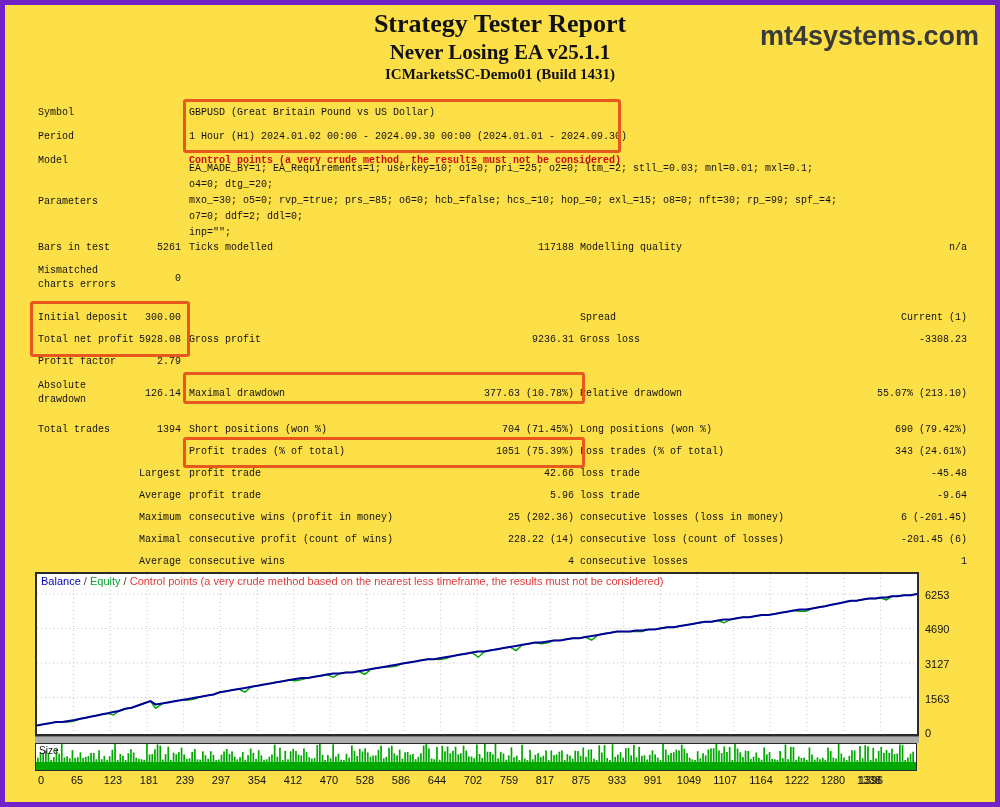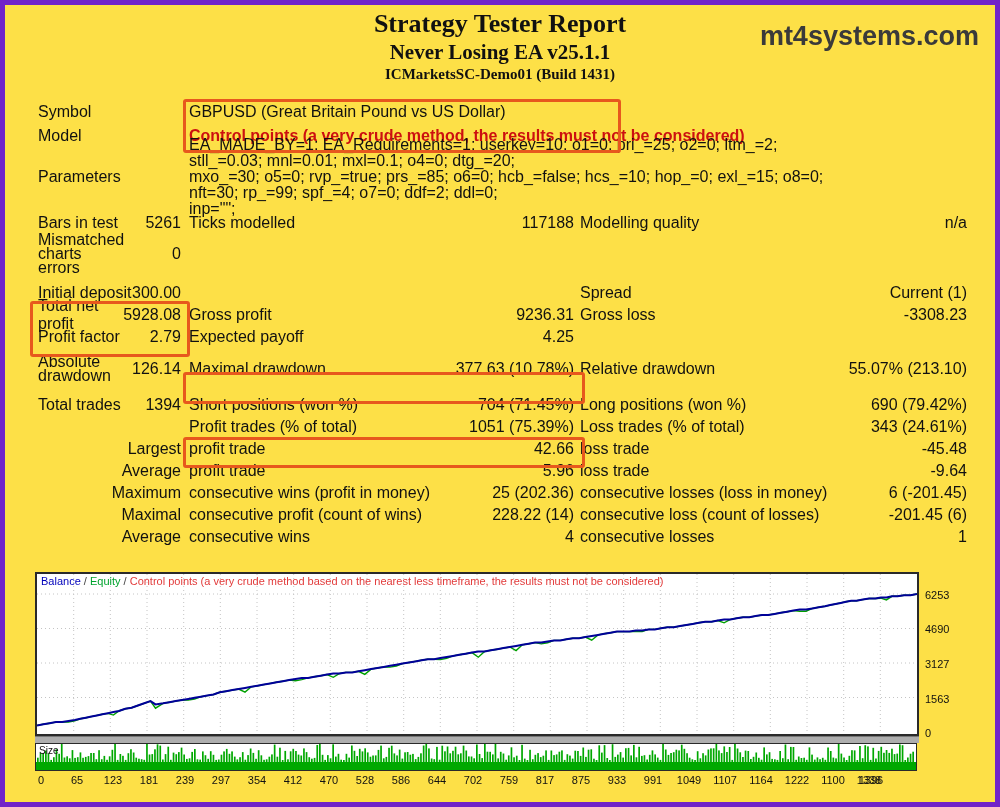--- a/index.html
+++ b/index.html
@@ -11,21 +11,21 @@
   
   .hdr{ text-align:center; margin-top:4px; font-family:"Liberation Serif", serif; }
   .title{ font-size:26px; font-weight:bold; line-height:30px; }
   .subtitle{ font-size:21px; font-weight:bold; line-height:26px; }
   .build{ font-size:15px; font-weight:bold; line-height:18px; }
   .watermark{
     position:absolute; top:16px; right:16px; font-size:27px; font-weight:bold;
     color:#3a3a3a; letter-spacing:0px;
   }
   
-  .report{ position:absolute; left:0; top:95px; width:850px; font-size:16px; }
+  .report{ position:absolute; left:0; top:95px; width:850px; font-size:10px;font-family:Liberation Mono, monospace; }
   .row{ display:flex; align-items:center; padding-left:33px; }
   .h24{height:24px}.h22{height:22px}.h40{height:40px}.h42{height:42px}.h58{height:58px}
   .sp6{height:6px}.sp8{height:8px}.sp4{height:4px}
   .c1{ width:143px; display:flex; justify-content:space-between; align-items:center; flex:none;}
   .c2{ width:385px; margin-left:8px; display:flex; justify-content:space-between; align-items:center; flex:none;}
   .c3{ width:387px; margin-left:6px; display:flex; justify-content:space-between; align-items:center; flex:none;}
   .fullval{ margin-left:8px; white-space:nowrap; }
   .lab{ text-align:left; } .val{ text-align:right; }
   .w84{ max-width:88px; line-height:14px; }
   .red-bold{ color:#cc1010; font-weight:bold; }
@@ -64,20 +64,26 @@
   <div class="report">
 
     <div class="row h24">
       <div class="c1">
           <span class="lab">Symbol</span>
         </div>
       <div class="fullval">GBPUSD (Great Britain Pound vs US Dollar)</div>
     </div>
     <div class="row h24">
       <div class="c1">
+          <span class="lab">Period</span>
+        </div>
+      <div class="fullval">1 Hour (H1) 2024.01.02 00:00 - 2024.09.30 00:00 (2024.01.01 - 2024.09.30)</div>
+    </div>
+    <div class="row h24">
+      <div class="c1">
           <span class="lab">Model</span>
         </div>
       <div class="fullval red-bold">Control points (a very crude method, the results must not be considered)</div>
     </div>
     <div class="row h58">
       <div class="c1">
           <span class="lab">Parameters</span>
         </div>
       <div class="fullval params">EA_MADE_BY=1; EA_Requirements=1; userkey=10; o1=0; pri_=25; o2=0; ltm_=2; stll_=0.03; mnl=0.01; mxl=0.1; o4=0; dtg_=20;
 mxo_=30; o5=0; rvp_=true; prs_=85; o6=0; hcb_=false; hcs_=10; hop_=0; exl_=15; o8=0; nft=30; rp_=99; spf_=4; o7=0; ddf=2; ddl=0;
@@ -142,24 +148,20 @@
         </div>
       <div class="c3">
           <span class="lab">Gross loss</span>
           <span class="val">-3308.23</span>
         </div>
     </div>
     <div class="row h22">
       <div class="c1">
           <span class="lab">Profit factor</span>
           <span class="val">2.79</span>
-        </div>
-      <div class="c2">
-          <span class="lab">Expected payoff</span>
-          <span class="val">4.25</span>
         </div>
       <div class="c3">
           <span class="lab"></span>
           <span class="val"></span>
         </div>
     </div>
     <div class="row h42">
       <div class="c1">
           <span class="lab w84">Absolute drawdown</span>
           <span class="val">126.14</span>
@@ -678,19 +680,19 @@
         <span style="left: 438px;">702</span>
         <span style="left: 474px;">759</span>
         <span style="left: 510px;">817</span>
         <span style="left: 546px;">875</span>
         <span style="left: 582px;">933</span>
         <span style="left: 618px;">991</span>
         <span style="left: 654px;">1049</span>
         <span style="left: 690px;">1107</span>
         <span style="left: 726px;">1164</span>
         <span style="left: 762px;">1222</span>
-        <span style="left: 798px;">1100</span>
+        <span style="left: 798px;">1280</span>
         <span style="left: 834px;">1338</span>
         <span style="left: 836px; text-align: center;">1396</span>
       </div>
   </div>
 
 </div>
 
 </body></html>

